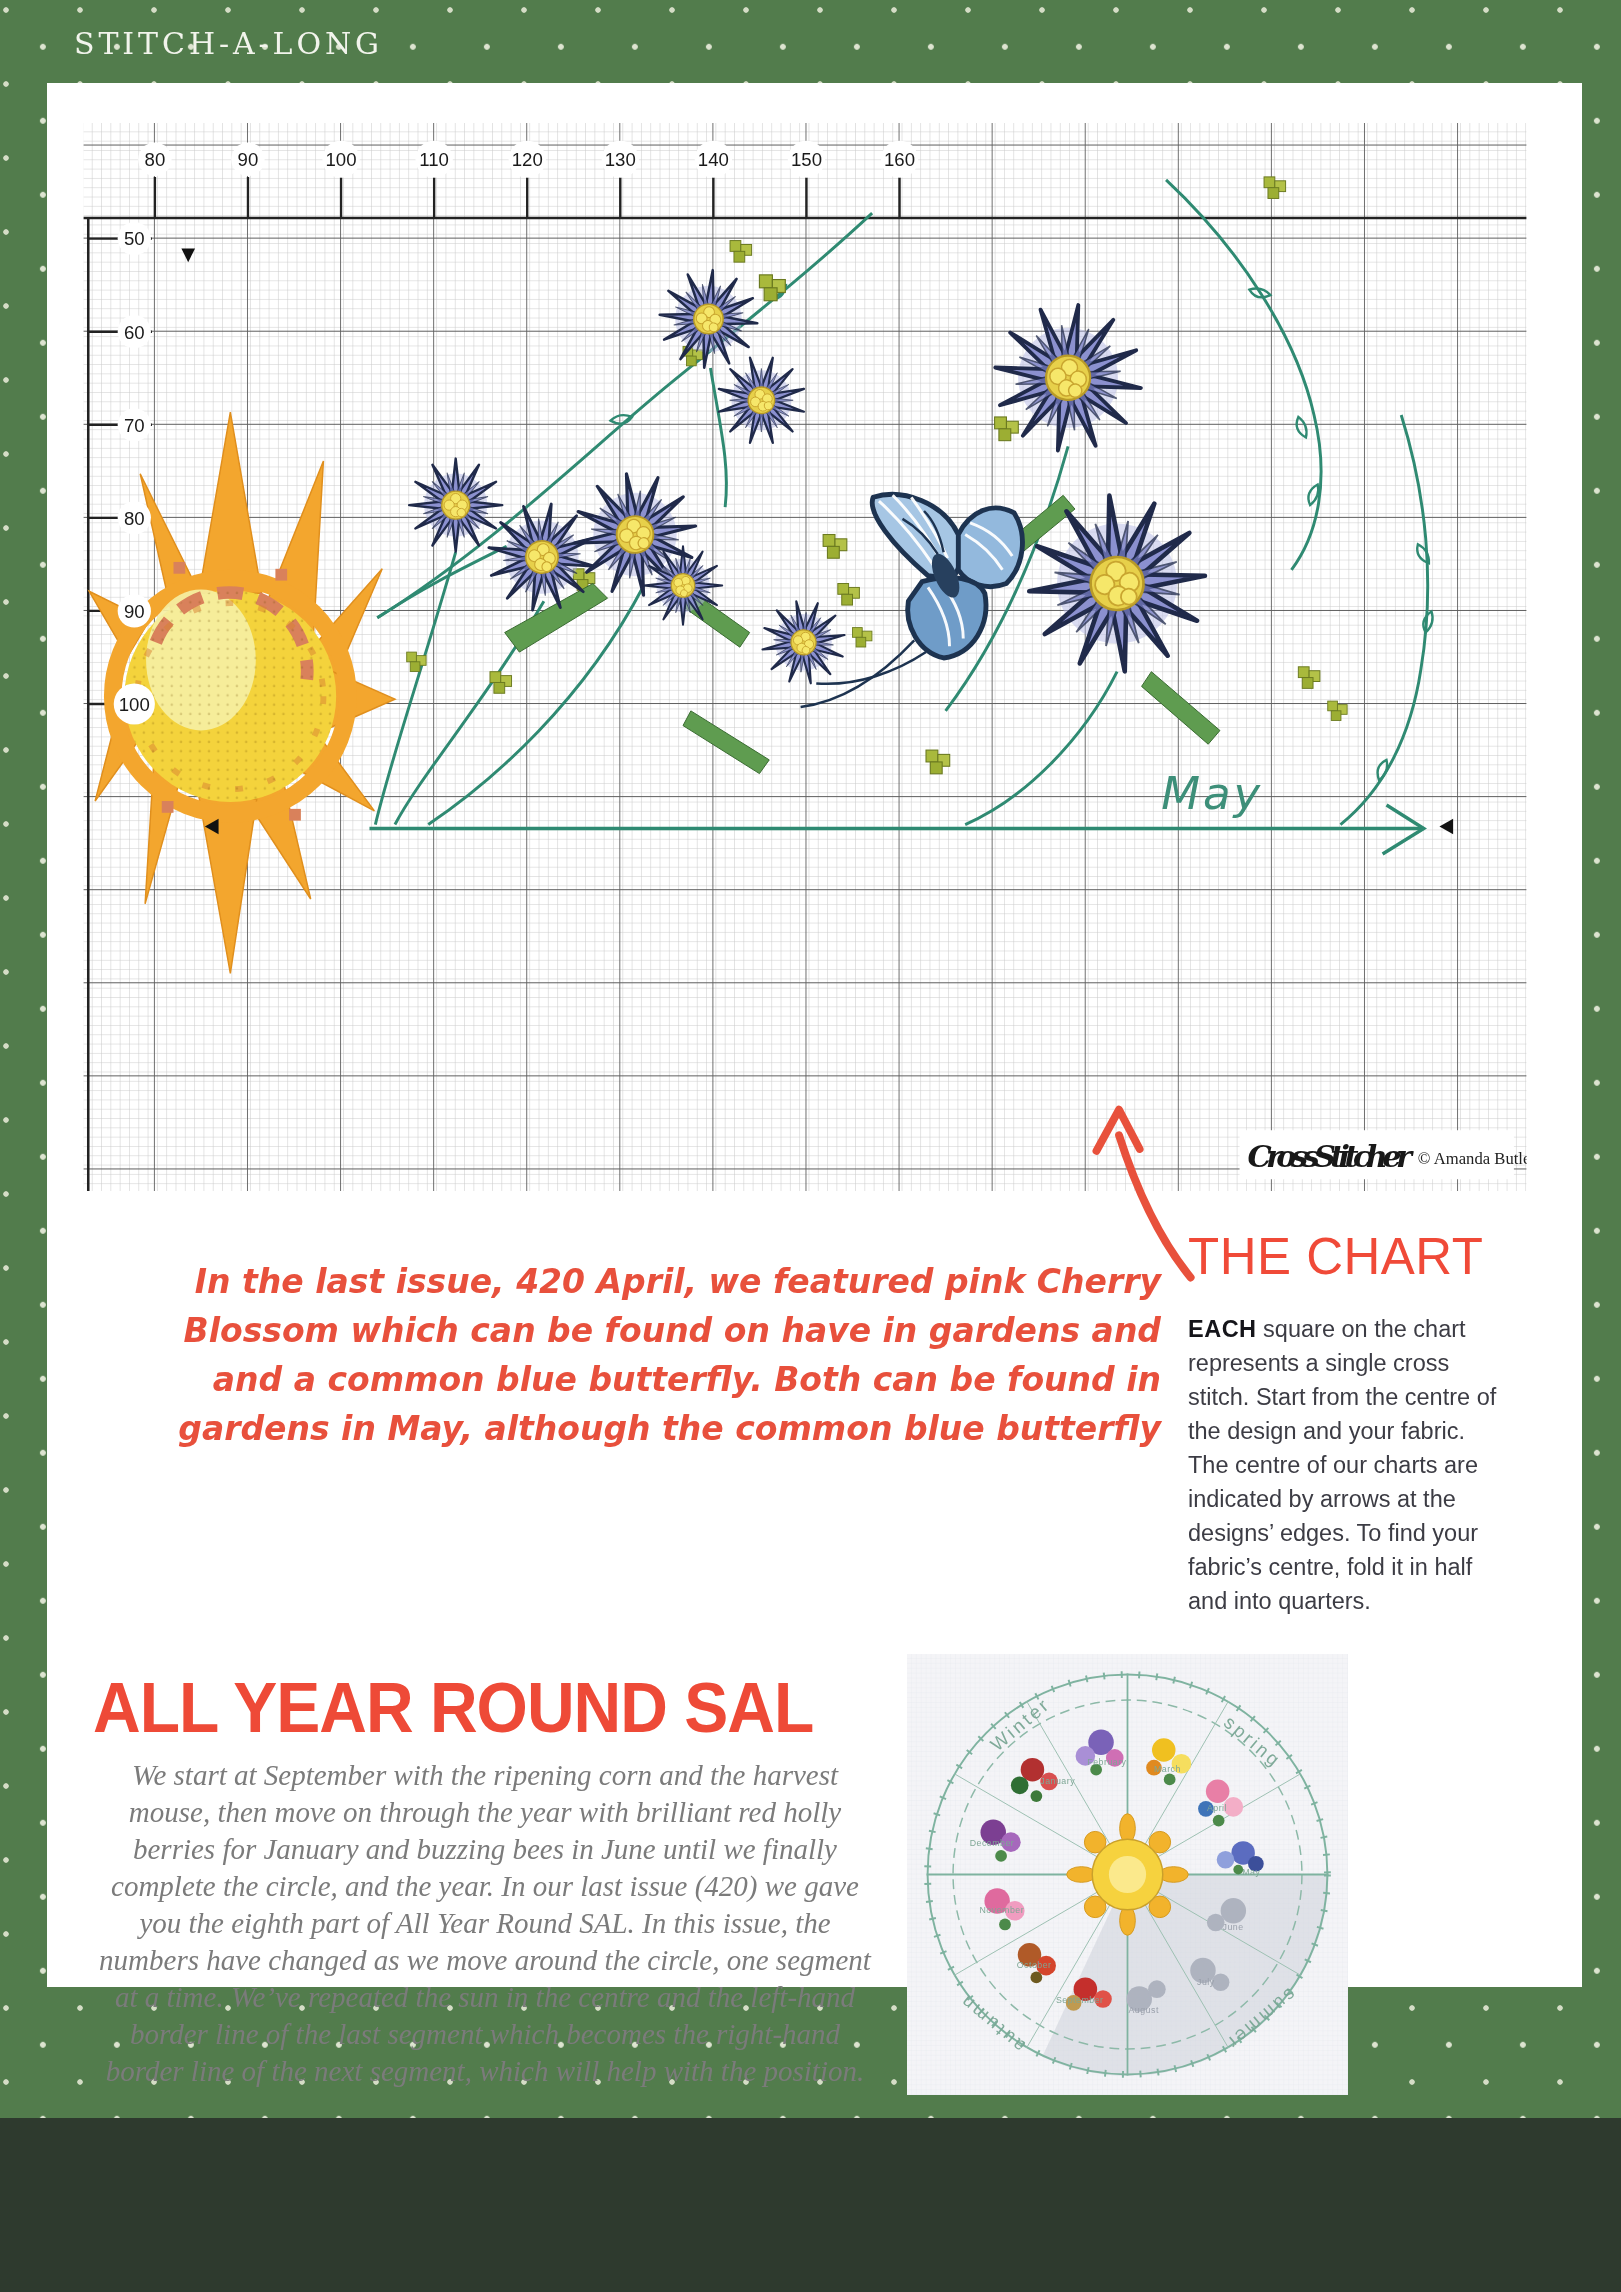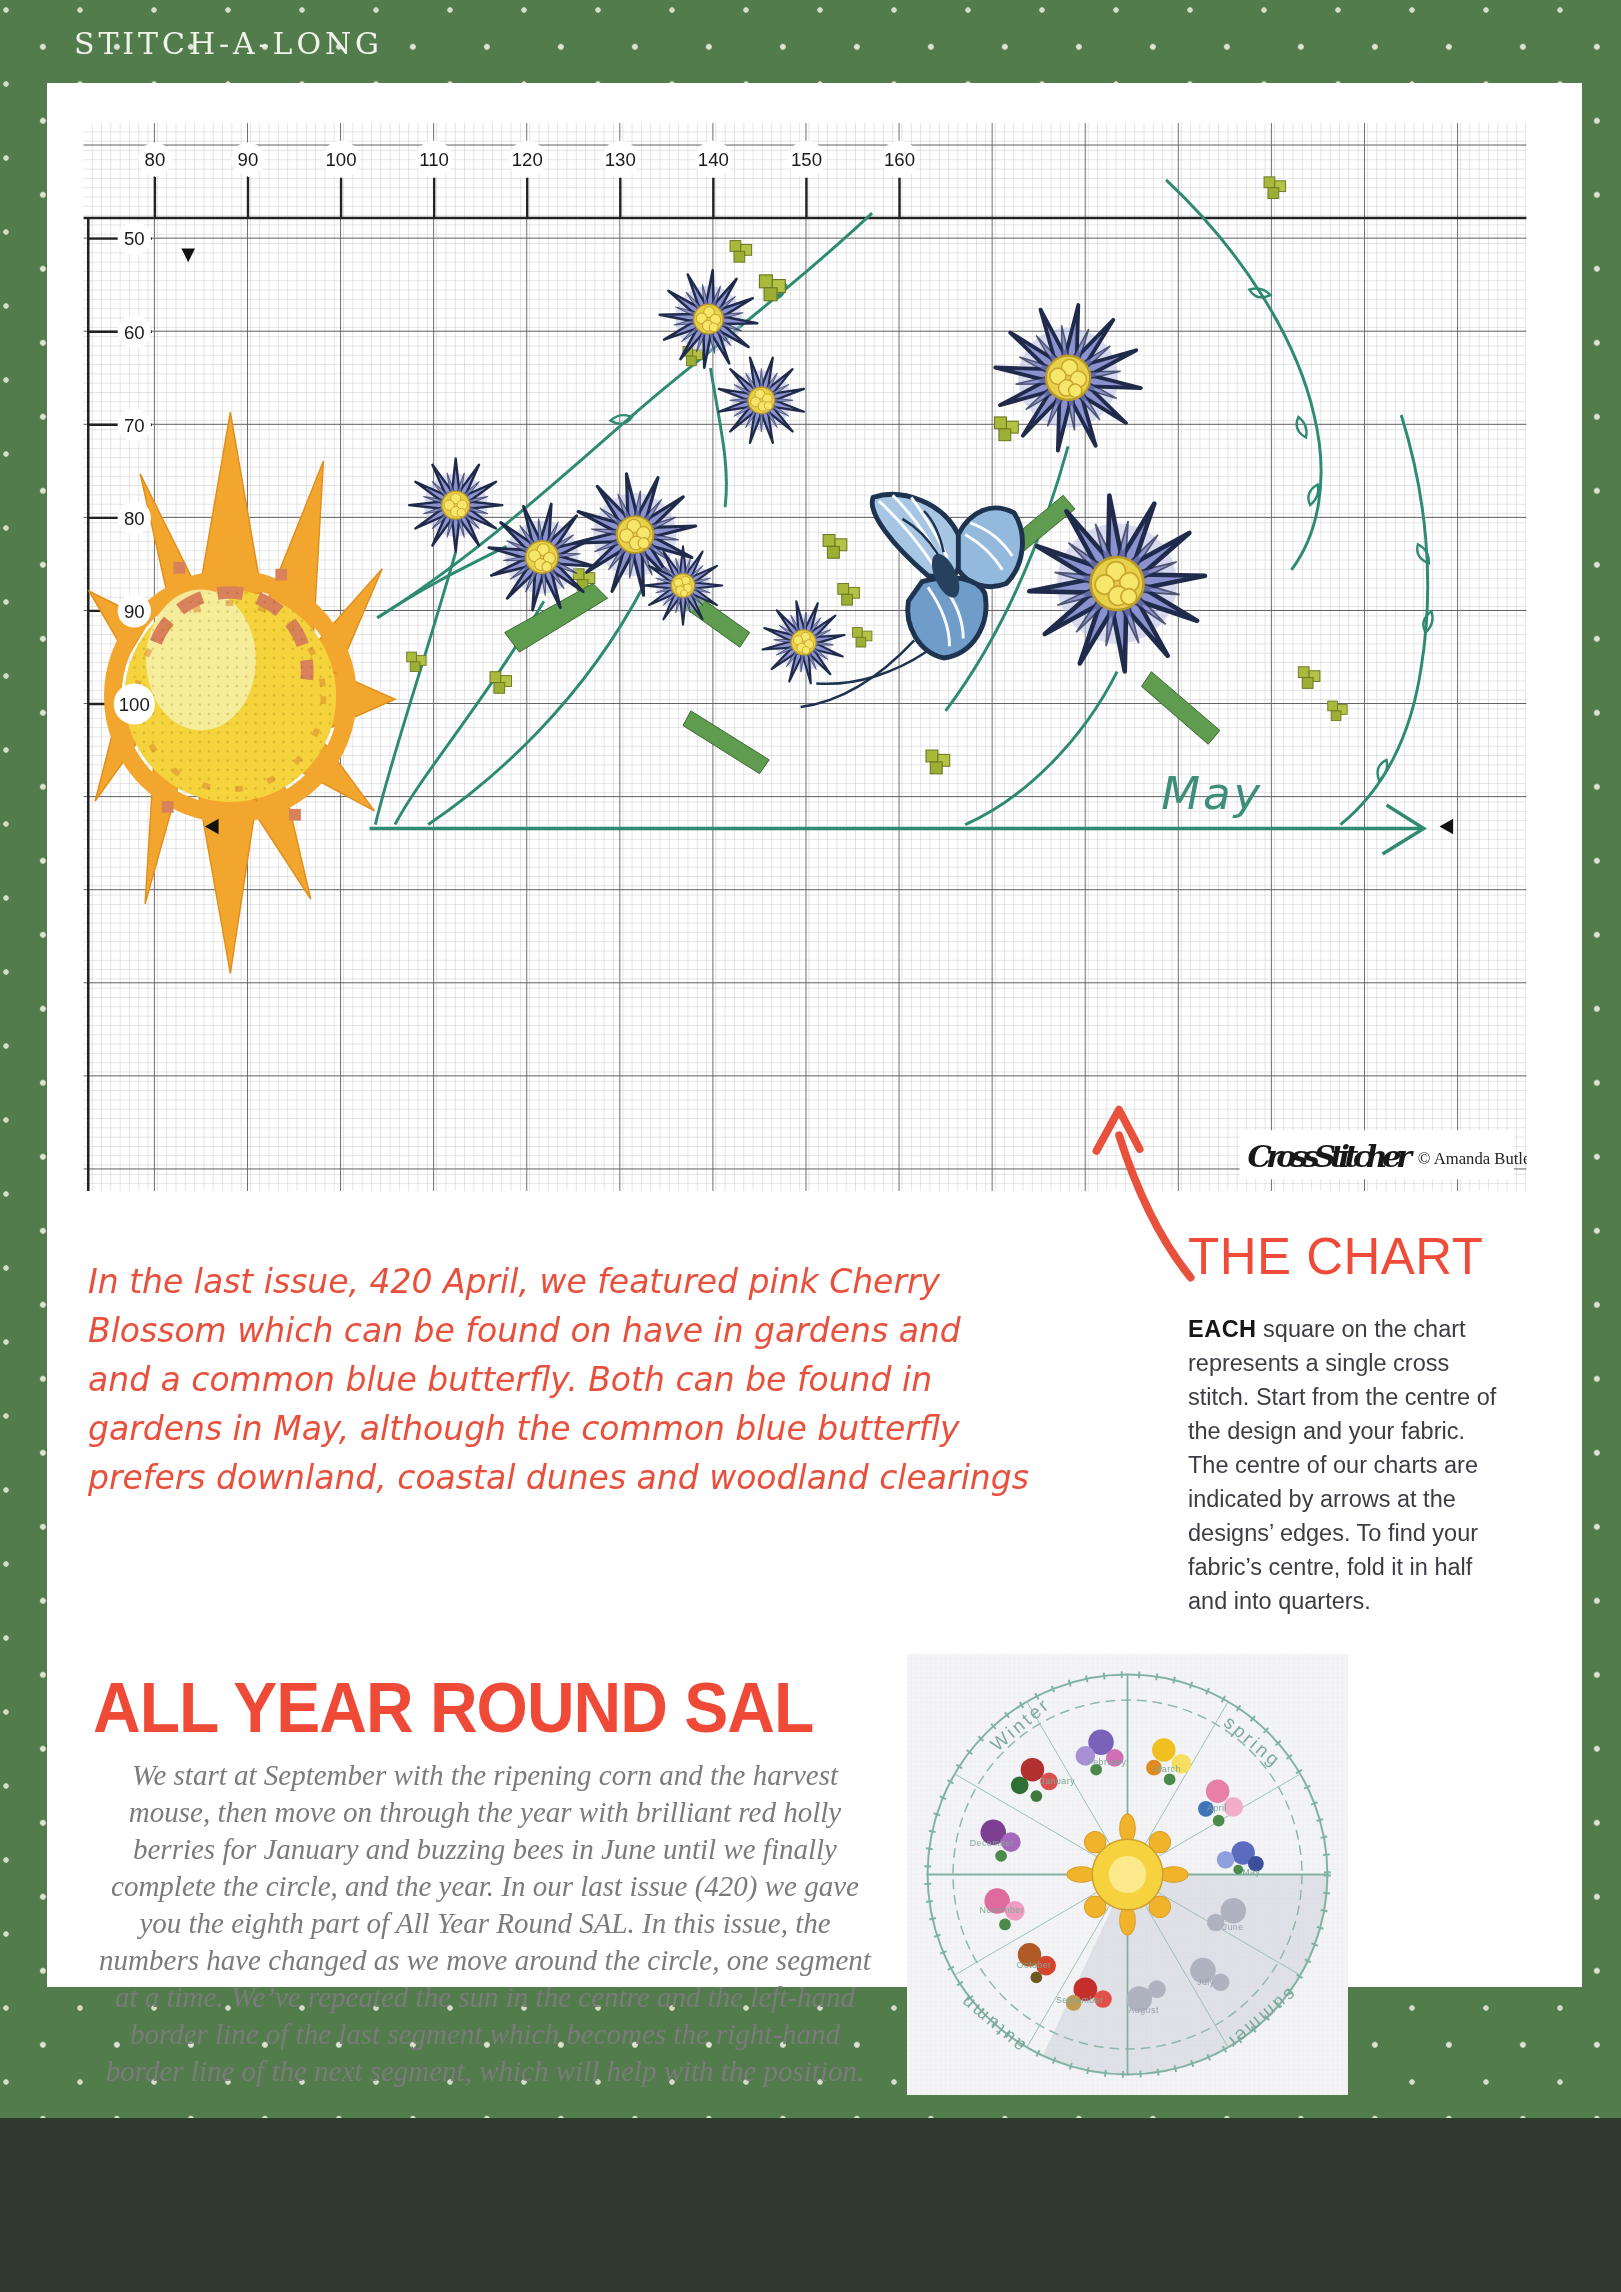--- a/index.html
+++ b/index.html
@@ -7,23 +7,23 @@
          font-family:"Liberation Sans",sans-serif;
          background-color:#527c4c;
          background-image:radial-gradient(circle,#dde4d0 2.5px,rgba(0,0,0,0) 3.3px),
                           radial-gradient(circle,#d5ddc6 2.4px,rgba(0,0,0,0) 3.1px);
          background-size:74px 74px,74px 74px;
          background-position:5.9px 9.8px,43px 47px;}
   .page{position:absolute;left:47px;top:83px;right:39px;bottom:131px;background:#ffffff;}
   .hdr{position:absolute;left:74px;top:25.5px;color:#f2f4ec;font-family:"DejaVu Serif","Liberation Serif",serif;
        font-size:30px;letter-spacing:3.9px;font-weight:500;}
   .chartwrap{position:absolute;left:83px;top:123px;width:1444px;height:1068px;}
-  .note{position:absolute;left:88px;top:1257px;width:1073px;text-align:left;
+  .note{position:absolute;left:88px;top:1257px;width:1073px;text-align:right;
         color:#e8503c;font-family:"DejaVu Sans","Liberation Sans",sans-serif;
-        font-style:italic;font-size:33px;line-height:49px;font-weight:400;}
+        font-style:italic;font-size:33px;line-height:49px;font-weight:700;}
   .tc-title{position:absolute;left:1188px;top:1227px;color:#f04a38;font-size:51px;
             font-weight:400;letter-spacing:0.5px;}
   .tc-body{position:absolute;left:1188px;top:1296px;width:323px;color:#3c3c44;
            font-size:23.5px;line-height:34px;margin-top:16px;}
   .tc-body b{color:#15151a;font-weight:700;letter-spacing:0.5px;}
   .sal-title{position:absolute;left:93px;top:1666px;color:#ee4a37;font-size:66px;
              font-weight:800;letter-spacing:-1px;transform:scaleY(1.08);transform-origin:left top;}
   .sal-body{position:absolute;left:93px;top:1757px;width:784px;color:#7b7b7b;
             font-family:"Liberation Serif",serif;font-style:italic;font-size:29px;line-height:37px;text-align:center;}
   .arrow-svg{position:absolute;left:1063px;top:1096px;}
@@ -277,21 +277,20 @@
   <svg class="arrow-svg" width="167" height="206" viewBox="0 0 170 210">
     <path d="M130,185 C108,158 80,112 57,40" fill="none" stroke="#e8513c" stroke-width="8" stroke-linecap="round"></path>
     <path d="M34,56 L57,14 L78,54" fill="none" stroke="#e8513c" stroke-width="8" stroke-linecap="round" stroke-linejoin="round"></path>
   </svg>
 
   <div class="note">
     <div>In the last issue, 420 April, we featured pink Cherry</div>
     <div>Blossom which can be found on have in gardens and</div>
     <div>and a common blue butterfly. Both can be found in</div>
     <div>gardens in May, although the common blue butterfly</div>
-    <div>prefers downland, coastal dunes and woodland clearings</div>
   </div>
 
   <div class="tc-title">THE CHART</div>
   <div class="tc-body"><b>EACH</b><span> square on the chart represents a single cross stitch. Start from the centre of the design and your fabric. The centre of our charts are indicated by arrows at the designs’ edges. To find your fabric’s centre, fold it in half and into quarters.</span></div>
 
   <div class="sal-title">ALL YEAR ROUND SAL</div>
   <div class="sal-body">We start at September with the ripening corn and the harvest mouse, then move on through the year with brilliant red holly berries for January and buzzing bees in June until we finally complete the circle, and the year. In our last issue (420) we gave you the eighth part of All Year Round SAL. In this issue, the numbers have changed as we move around the circle, one segment at a time. We’ve repeated the sun in the centre and the left-hand border line of the last segment which becomes the right-hand border line of the next segment, which will help with the position.</div>
 
   <div class="wheel">
   <svg width="441" height="441" viewBox="0 0 450 450">

